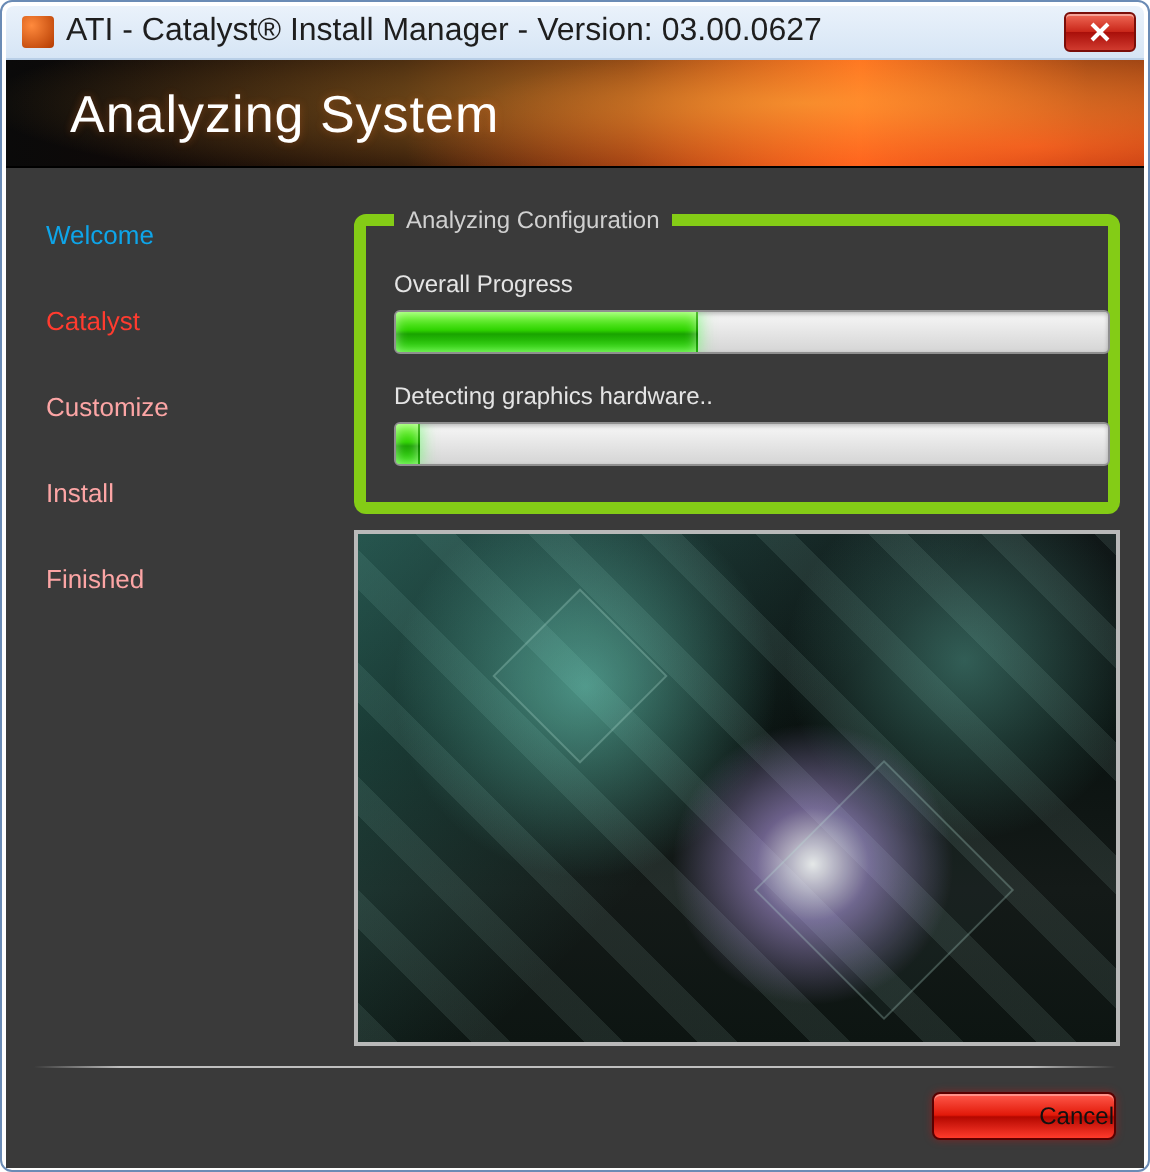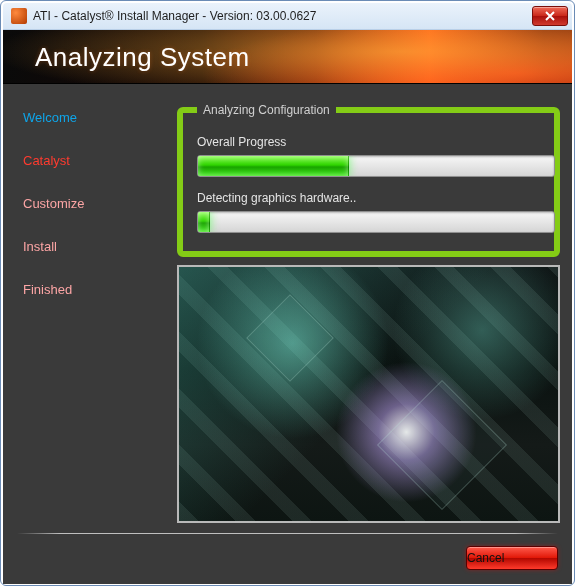--- a/index.html
+++ b/index.html
@@ -24,21 +24,21 @@
 
   
   .titlebar {
     height: 26px;
     background: linear-gradient(#eaf2fb, #d6e5f5);
     border-bottom: 1px solid #b9cfe7;
     border-radius: 4px 4px 0 0;
     display: flex;
     align-items: center;
     padding: 0 4px 0 8px;
-    font-size: 12px;
+    font-size: 16px;
     color: #1e1e1e;
     position: relative;
   }
   .titlebar .icon-slot {
     width: 16px; height: 16px;
     margin-right: 6px;
     background: radial-gradient(circle at 30% 30%, #ff8a3d, #b33a00);
     border-radius: 2px;
   }
   .titlebar .title-text { flex: 1; }
@@ -178,21 +178,21 @@
   }
   .footer .row { display:flex; justify-content:flex-end; }
   .btn-cancel {
     min-width: 90px;
     height: 22px;
     border-radius: 4px;
     border: 1px solid #5a0000;
     background: linear-gradient(#ff5a4c, #e21909 48%, #b40800 52%, #ff3a2b);
     color: #111;
     font-size: 12px;
-    display:flex; align-items:center; justify-content:flex-start;
+    display:flex; align-items:center; justify-content:flex-end;
     box-shadow: inset 0 1px 0 rgba(255,255,255,.35), 0 0 4px rgba(255,0,0,.35);
   }
 </style>
 </head>
 <body>
 
 <div class="window">
 
   <div class="titlebar">
     <div class="icon-slot"></div>

